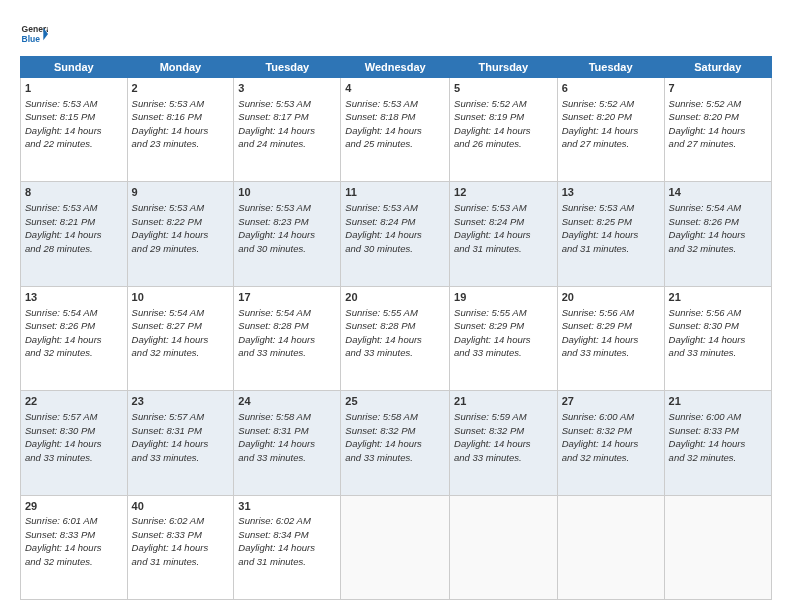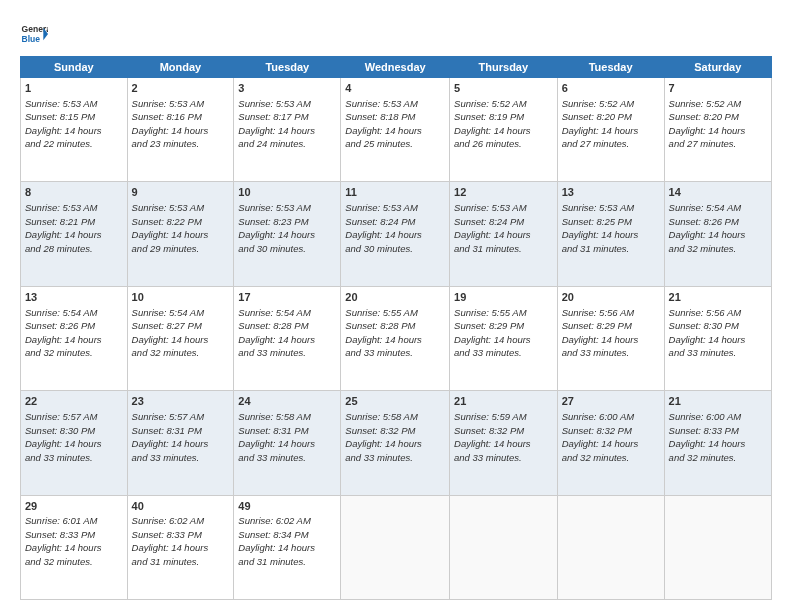--- a/index.html
+++ b/index.html
@@ -189,21 +189,21 @@
           <td><span class="day-num">27</span>
 <span class="day-info">Sunrise: 6:00 AM<br>Sunset: 8:32 PM<br>Daylight: 14 hours<br>and 32 minutes.</span></td>
           <td><span class="day-num">21</span>
 <span class="day-info">Sunrise: 6:00 AM<br>Sunset: 8:33 PM<br>Daylight: 14 hours<br>and 32 minutes.</span></td>
         </tr>
         <tr>
           <td><span class="day-num">29</span>
 <span class="day-info">Sunrise: 6:01 AM<br>Sunset: 8:33 PM<br>Daylight: 14 hours<br>and 32 minutes.</span></td>
           <td><span class="day-num">40</span>
 <span class="day-info">Sunrise: 6:02 AM<br>Sunset: 8:33 PM<br>Daylight: 14 hours<br>and 31 minutes.</span></td>
-          <td><span class="day-num">49</span>
+          <td><span class="day-num">31</span>
 <span class="day-info">Sunrise: 6:02 AM<br>Sunset: 8:34 PM<br>Daylight: 14 hours<br>and 31 minutes.</span></td>
           <td class="empty-cell"></td>
           <td class="empty-cell"></td>
           <td class="empty-cell"></td>
           <td class="empty-cell"></td>
         </tr>
       </tbody>
   </table>
 </div>
 

